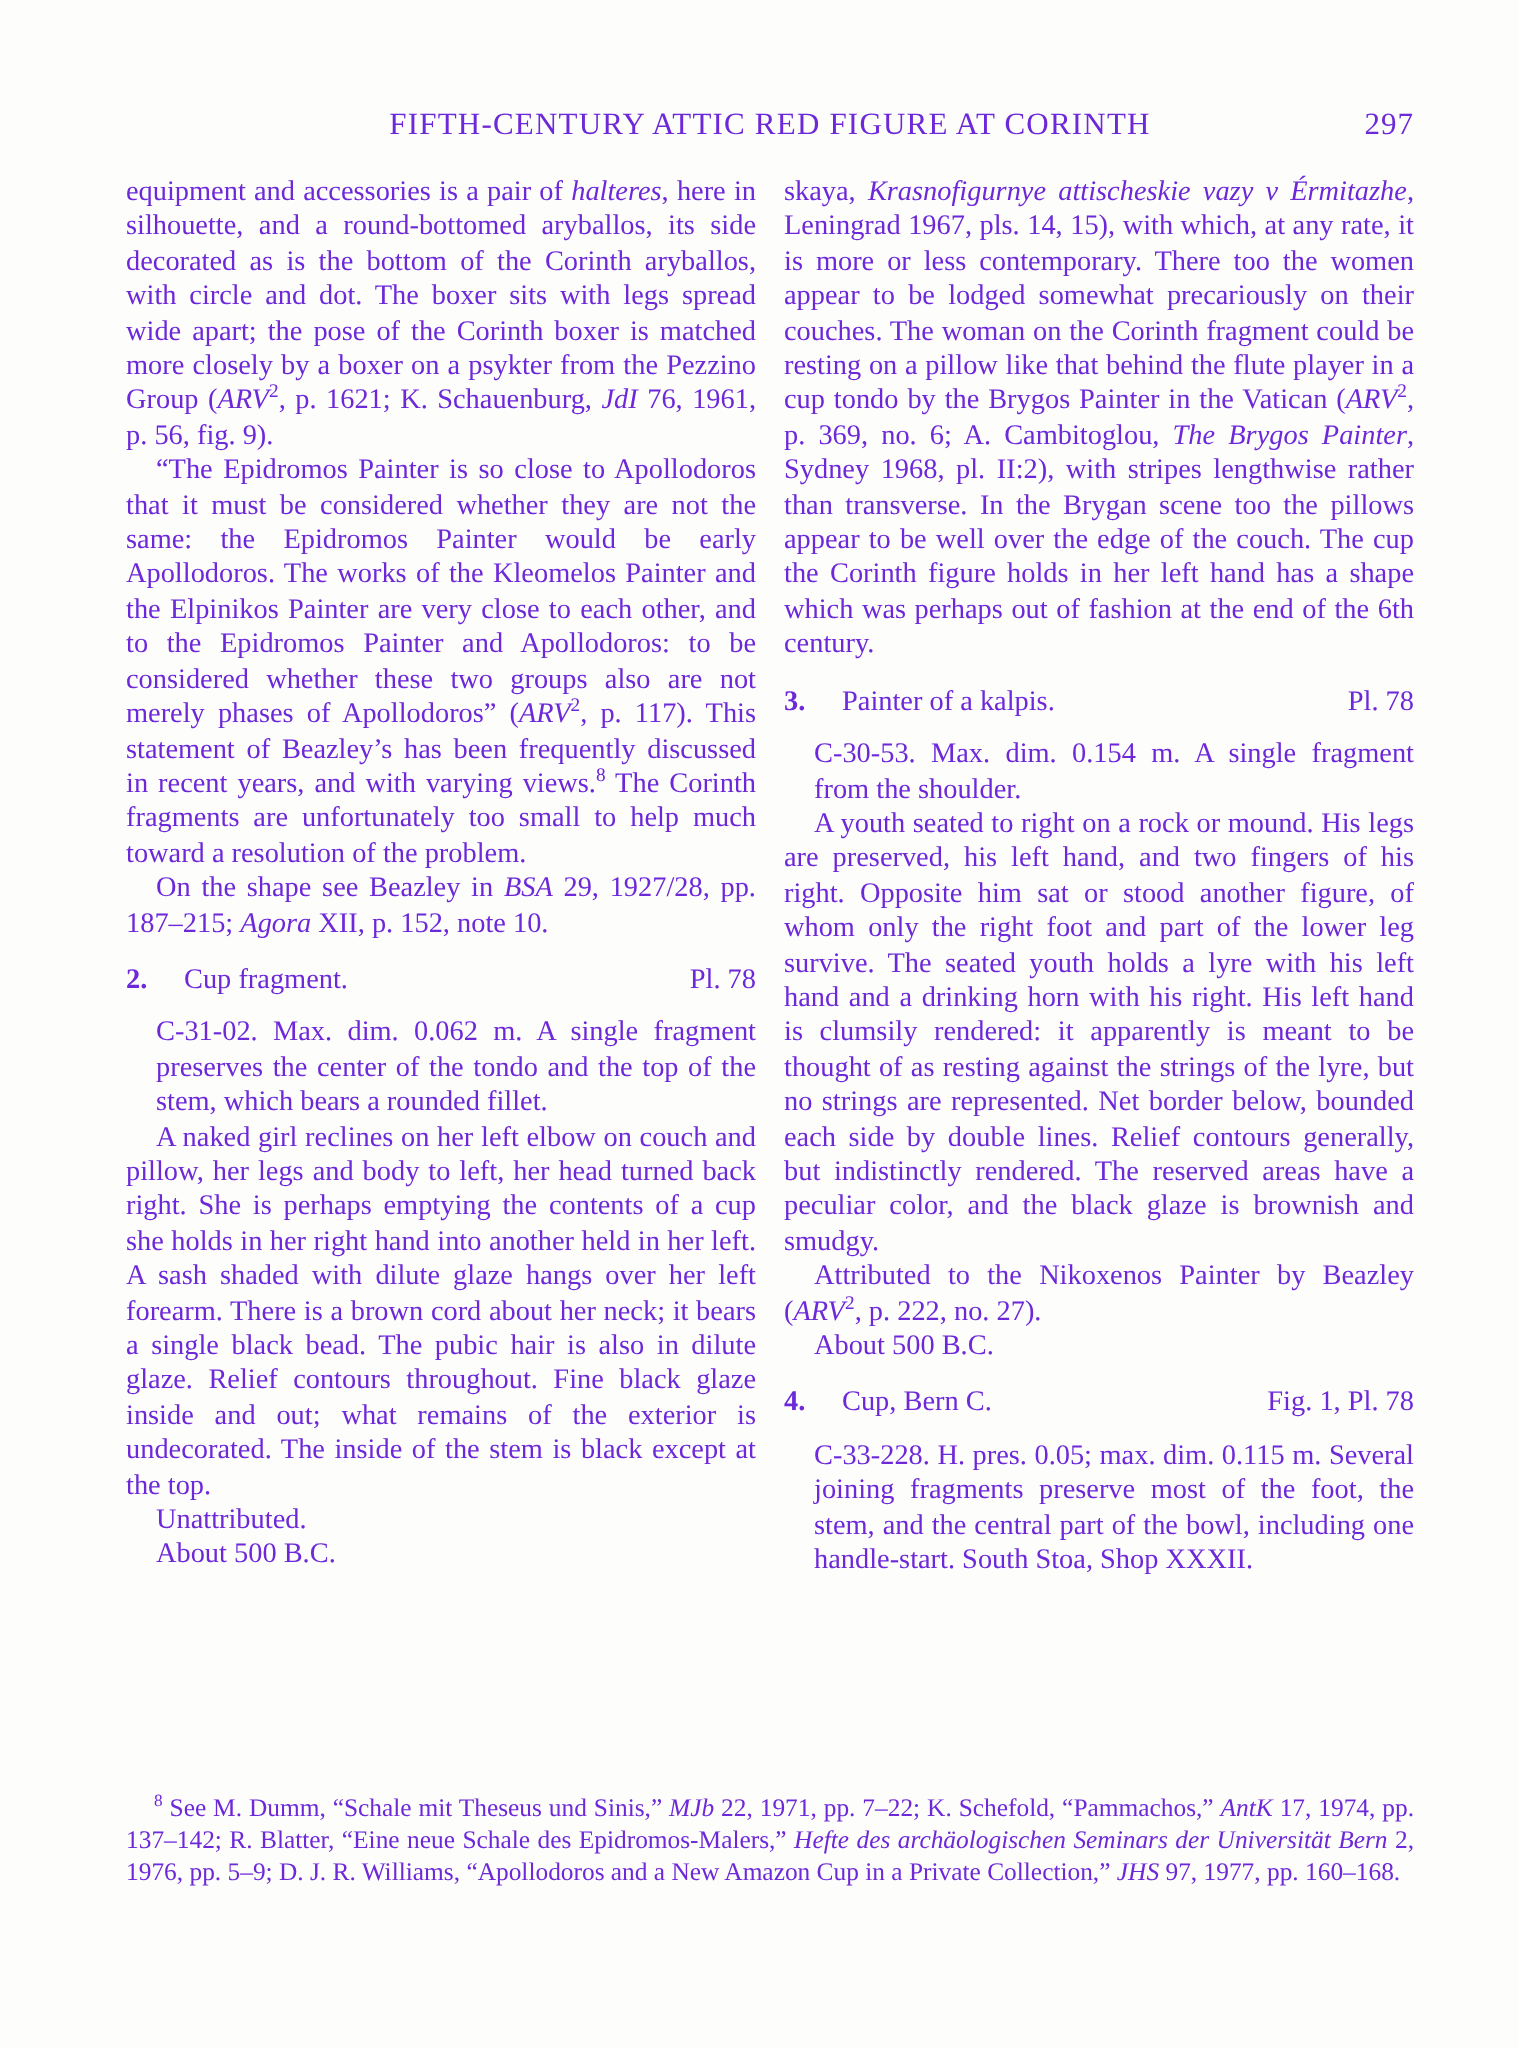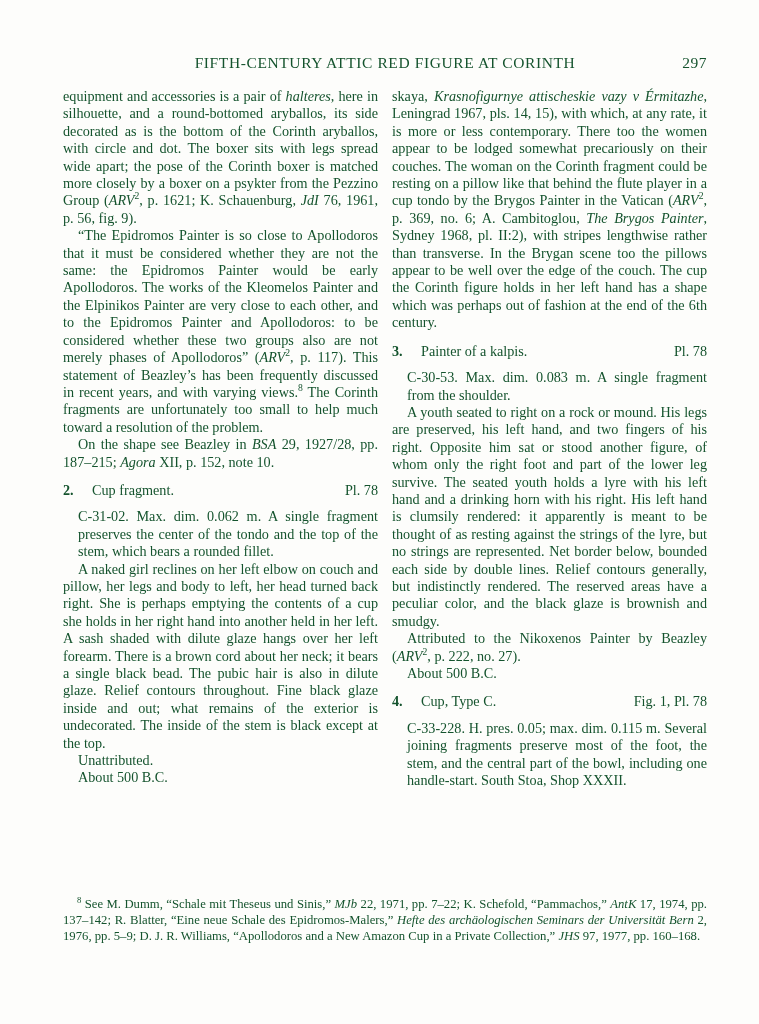--- a/index.html
+++ b/index.html
@@ -1,20 +1,20 @@
 <!DOCTYPE html>
 <html><head>
 <meta charset="utf-8">
 <style>
   html,body { margin:0; padding:0; background:#ffffff; }
   .page {
     position:relative;
     width:759px; height:1024px;
     background:#fdfdfb;
-    color:#14532d;
+    color:#6d28d9;
     font-family:"Liberation Serif","DejaVu Serif",serif;
     overflow:hidden;
   }
   .header {
     position:absolute; top:54px; left:63px; right:52px;
     text-align:center;
     font-size:15.5px; letter-spacing:0.6px;
     white-space:nowrap;
   }
   .page-number {
@@ -73,28 +73,28 @@
 
     <div class="col">
       <p class="para cont">skaya, <i>Krasnofigurnye attischeskie vazy v Érmitazhe</i>, Leningrad 1967, pls. 14, 15), with which, at any rate, it is more or less contemporary. There too the women appear to be lodged somewhat precariously on their couches. The woman on the Corinth fragment could be resting on a pillow like that behind the flute player in a cup tondo by the Brygos Painter in the Vatican (<i>ARV</i><sup>2</sup>, p. 369, no. 6; A. Cambitoglou, <i>The Brygos Painter</i>, Sydney 1968, pl. II:2), with stripes lengthwise rather than transverse. In the Brygan scene too the pillows appear to be well over the edge of the couch. The cup the Corinth figure holds in her left hand has a shape which was perhaps out of fashion at the end of the 6th century.</p>
 
       <div class="entry">
         <span class="entry-num">3.</span>
         <span class="entry-title">Painter of a kalpis.</span>
         <span class="entry-ref">Pl. 78</span>
       </div>
 
-      <p class="desc">C-30-53. Max. dim. 0.083 m. A single fragment from the shoulder.</p>
+      <p class="desc">C-30-53. Max. dim. 0.154 m. A single fragment from the shoulder.</p>
       <p class="para">A youth seated to right on a rock or mound. His legs are preserved, his left hand, and two fingers of his right. Opposite him sat or stood another figure, of whom only the right foot and part of the lower leg survive. The seated youth holds a lyre with his left hand and a drinking horn with his right. His left hand is clumsily rendered: it apparently is meant to be thought of as resting against the strings of the lyre, but no strings are represented. Net border below, bounded each side by double lines. Relief contours generally, but indistinctly rendered. The reserved areas have a peculiar color, and the black glaze is brownish and smudgy.</p>
       <p class="para">Attributed to the Nikoxenos Painter by Beazley (<i>ARV</i><sup>2</sup>, p. 222, no. 27).</p>
       <p class="single">About 500 B.C.</p>
 
       <div class="entry">
         <span class="entry-num">4.</span>
-        <span class="entry-title">Cup, Type C.</span>
+        <span class="entry-title">Cup, Bern C.</span>
         <span class="entry-ref">Fig. 1, Pl. 78</span>
       </div>
 
       <p class="desc">C-33-228. H. pres. 0.05; max. dim. 0.115 m. Several joining fragments preserve most of the foot, the stem, and the central part of the bowl, including one handle-start. South Stoa, Shop XXXII.</p>
     </div>
 
   </div>
 
   <p class="footnote"><sup>8</sup> See M. Dumm, “Schale mit Theseus und Sinis,” <i>MJb</i> 22, 1971, pp. 7–22; K. Schefold, “Pammachos,” <i>AntK</i> 17, 1974, pp. 137–142; R. Blatter, “Eine neue Schale des Epidromos-Malers,” <i>Hefte des archäologischen Seminars der Universität Bern</i> 2, 1976, pp. 5–9; D. J. R. Williams, “Apollodoros and a New Amazon Cup in a Private Collection,” <i>JHS</i> 97, 1977, pp. 160–168.</p>
 

